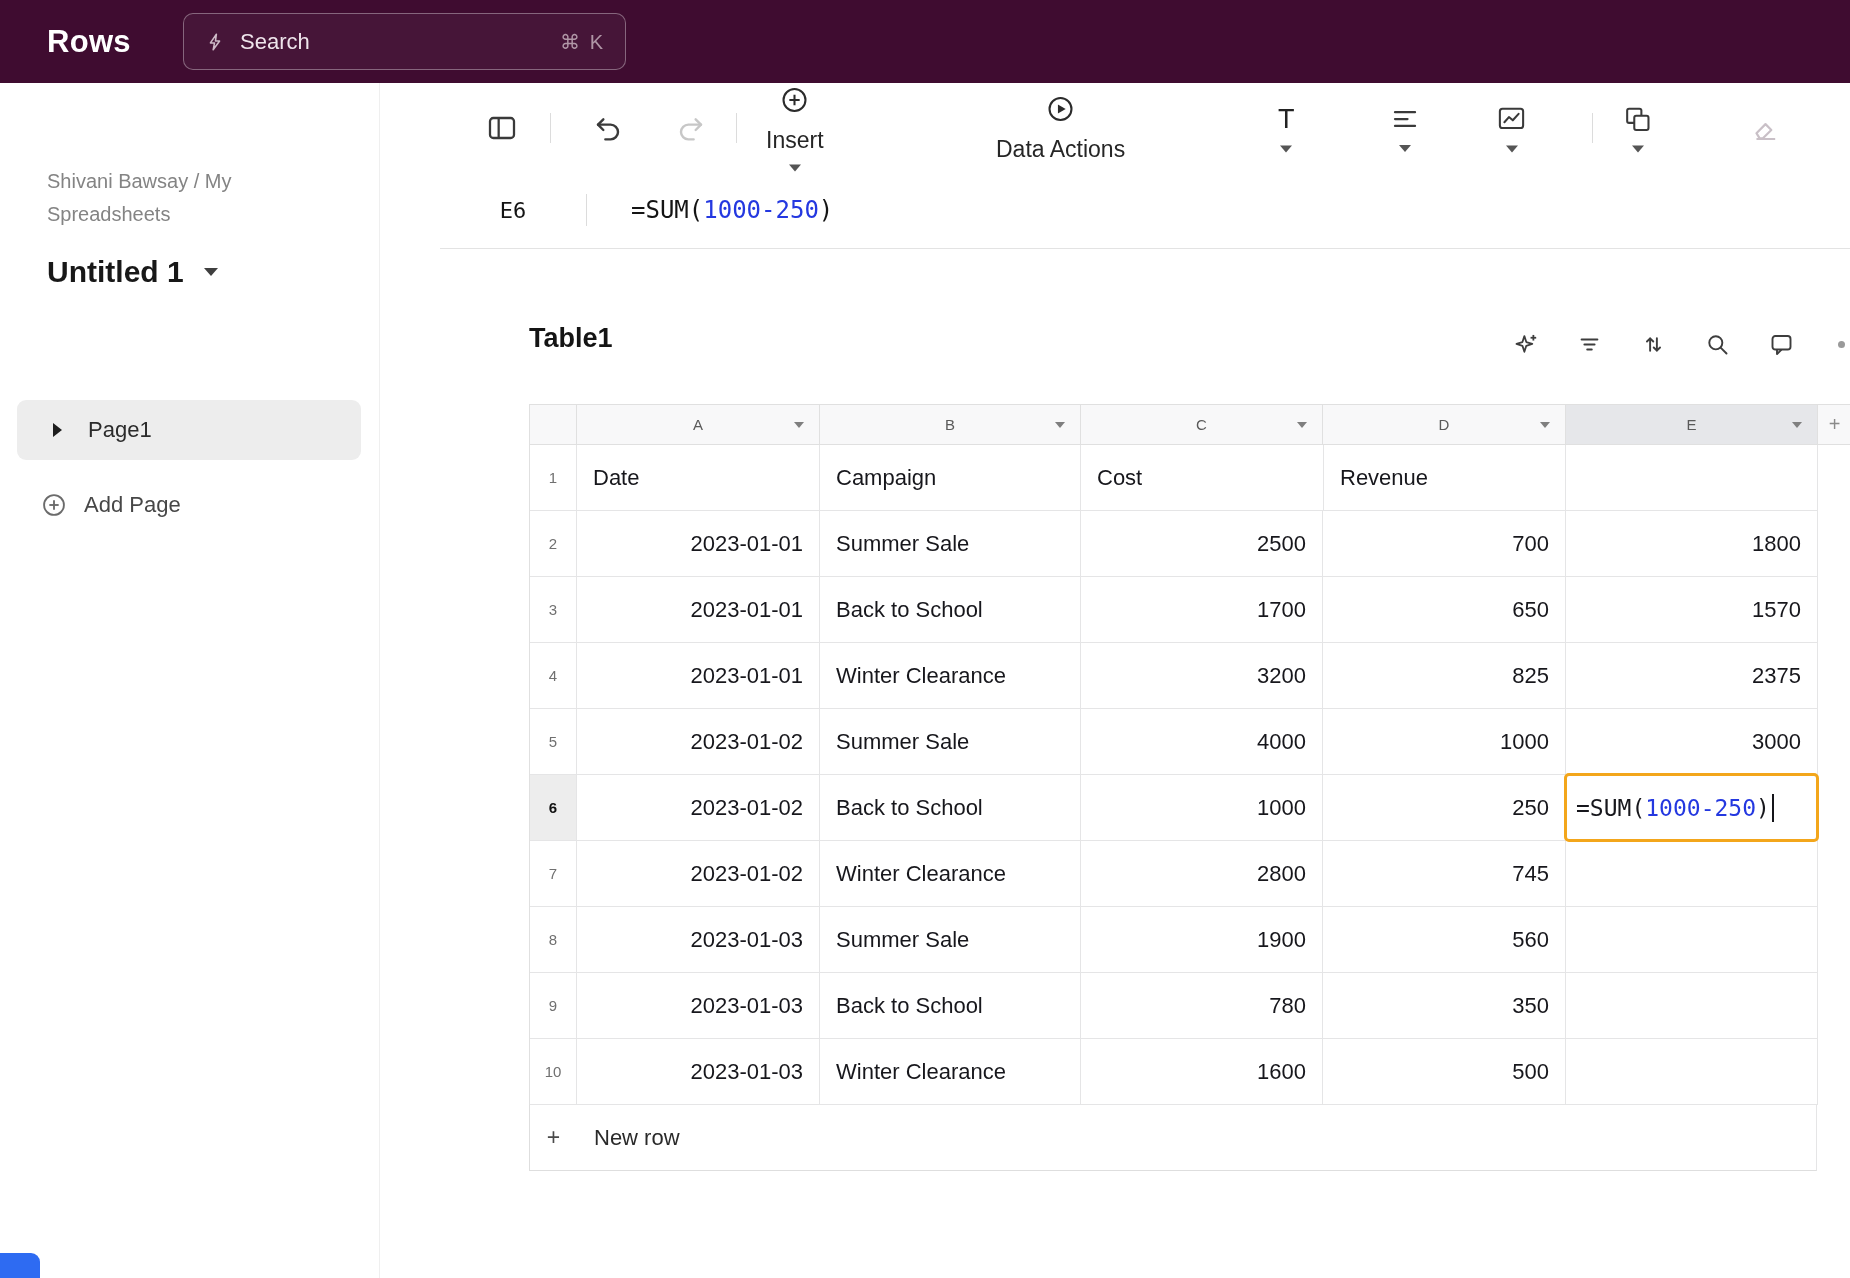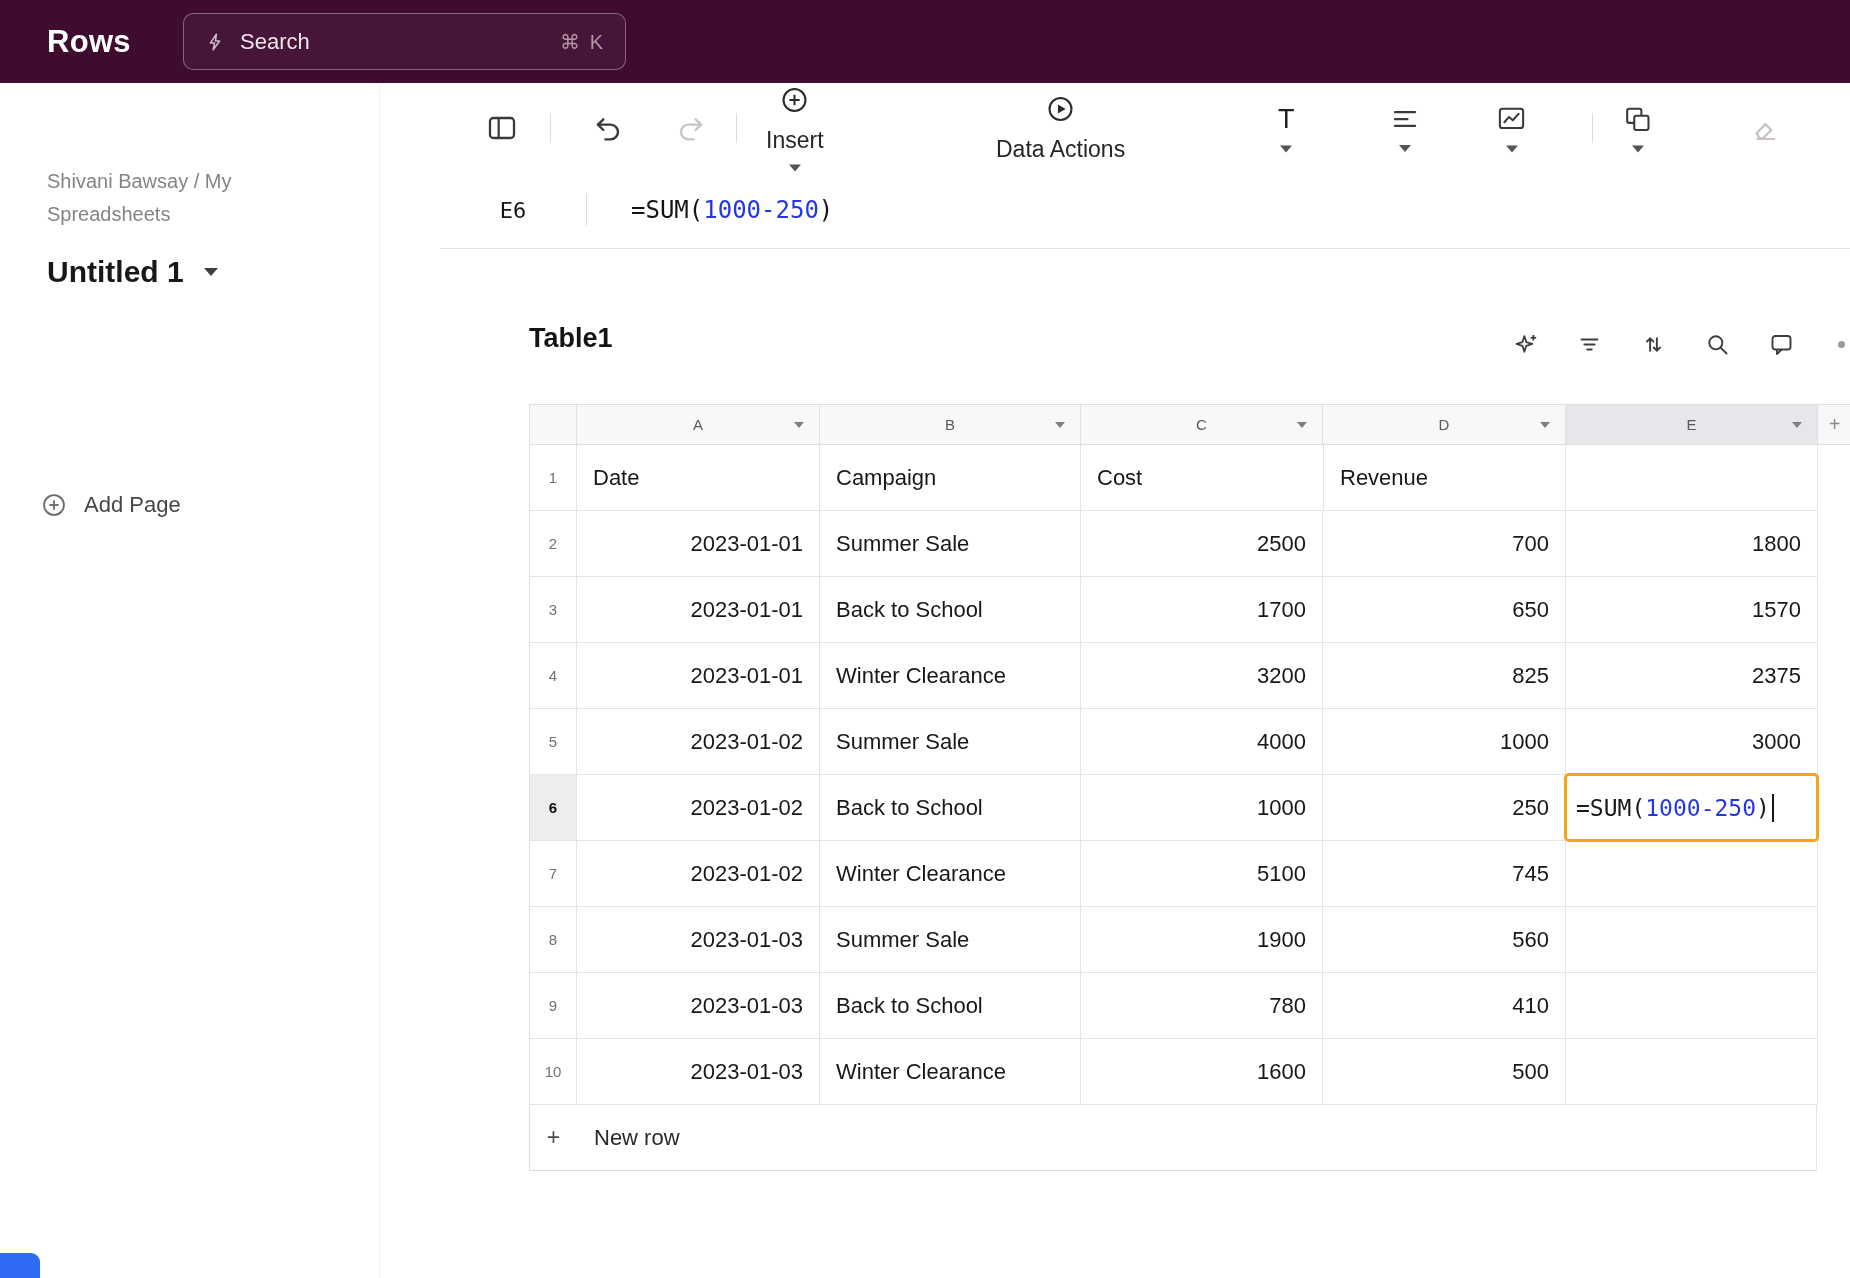--- a/index.html
+++ b/index.html
@@ -97,20 +97,24 @@
       <span class="s-short">⌘ K</span>
     </div>
   </div>
 
   <div class="sidebar">
     <div class="breadcrumb">Shivani Bawsay / My Spreadsheets</div>
     <div class="doc-title">
       <span class="t">Untitled 1</span>
       <span class="tri-down"></span>
     </div>
+    <div class="page-item">
+      <span class="tri-right"></span>
+      <span class="p-label">Page1</span>
+    </div>
     <div class="add-page">
       <span>
         <svg width="28" height="28" viewBox="0 0 24 24" fill="none" stroke="#6b6b6b" stroke-width="1.6">
             <circle cx="12" cy="12" r="8.5"></circle>
             <line x1="12" y1="8" x2="12" y2="16"></line>
             <line x1="8" y1="12" x2="16" y2="12"></line>
           </svg>
       </span>
       <span>Add Page</span>
     </div>
@@ -319,40 +323,40 @@
               <span class="blue">1000-250</span>
               <span>)</span>
               <span class="caret"></span>
           </div>
         </div>
 
         <div class="trow">
           <div class="gut">7</div>
           <div class="cell w-a ca">2023-01-02</div>
           <div class="cell w-b cb">Winter Clearance</div>
-          <div class="cell w-c cc">5100</div>
+          <div class="cell w-c cc">2800</div>
           <div class="cell w-d cd">745</div>
           <div class="cell w-e ce"></div>
         </div>
 
         <div class="trow">
           <div class="gut">8</div>
           <div class="cell w-a ca">2023-01-03</div>
           <div class="cell w-b cb">Summer Sale</div>
           <div class="cell w-c cc">1900</div>
           <div class="cell w-d cd">560</div>
           <div class="cell w-e ce"></div>
         </div>
 
         <div class="trow">
           <div class="gut">9</div>
           <div class="cell w-a ca">2023-01-03</div>
           <div class="cell w-b cb">Back to School</div>
           <div class="cell w-c cc">780</div>
-          <div class="cell w-d cd">410</div>
+          <div class="cell w-d cd">350</div>
           <div class="cell w-e ce"></div>
         </div>
 
         <div class="trow">
           <div class="gut">10</div>
           <div class="cell w-a ca">2023-01-03</div>
           <div class="cell w-b cb">Winter Clearance</div>
           <div class="cell w-c cc">1600</div>
           <div class="cell w-d cd">500</div>
           <div class="cell w-e ce"></div>

